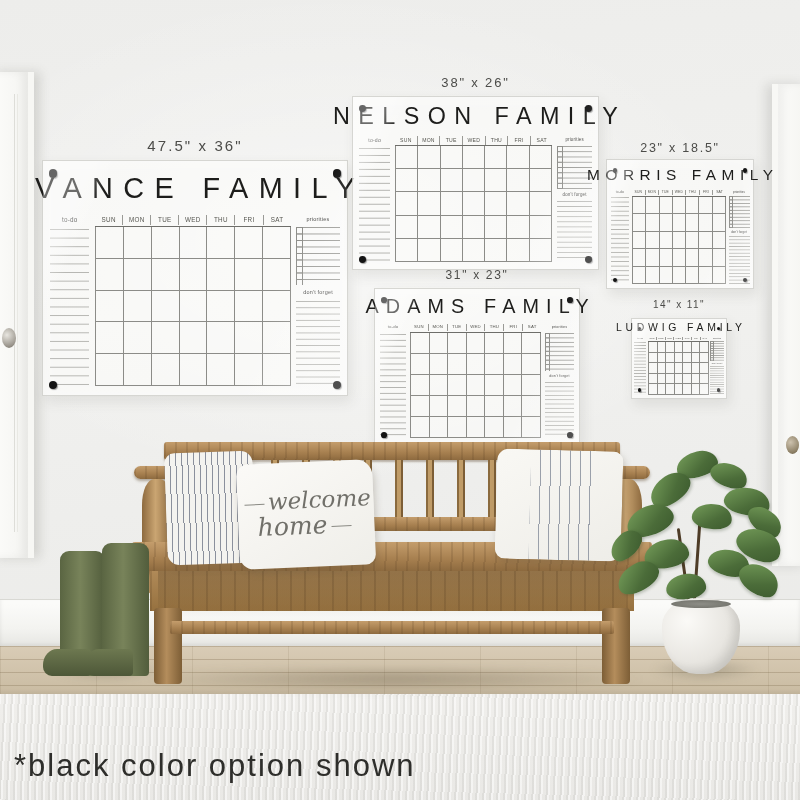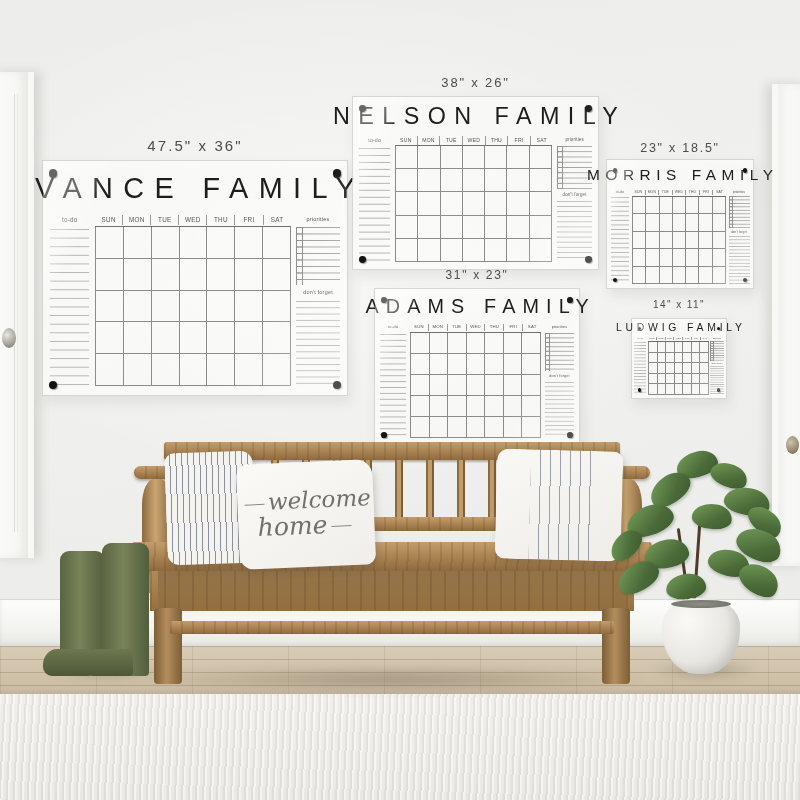--- a/index.html
+++ b/index.html
@@ -421,14 +421,15 @@
     <div class="leaf" style="left:138px;top:82px;width:46px;height:30px;transform:rotate(24deg)"></div>
     <div class="leaf" style="left:46px;top:92px;width:45px;height:28px;transform:rotate(-10deg)"></div>
     <div class="leaf" style="left:10px;top:86px;width:36px;height:23px;transform:rotate(-45deg)"></div>
     <div class="leaf" style="left:110px;top:102px;width:42px;height:26px;transform:rotate(14deg)"></div>
     <div class="leaf" style="left:18px;top:116px;width:44px;height:27px;transform:rotate(-30deg)"></div>
     <div class="leaf" style="left:140px;top:118px;width:42px;height:28px;transform:rotate(34deg)"></div>
     <div class="leaf" style="left:68px;top:126px;width:40px;height:25px;transform:rotate(-6deg)"></div>
     <div class="pot"></div>
   </div>
 
+  <div class="note">*black color option shown</div>
 
 </div>
 
 </body></html>

